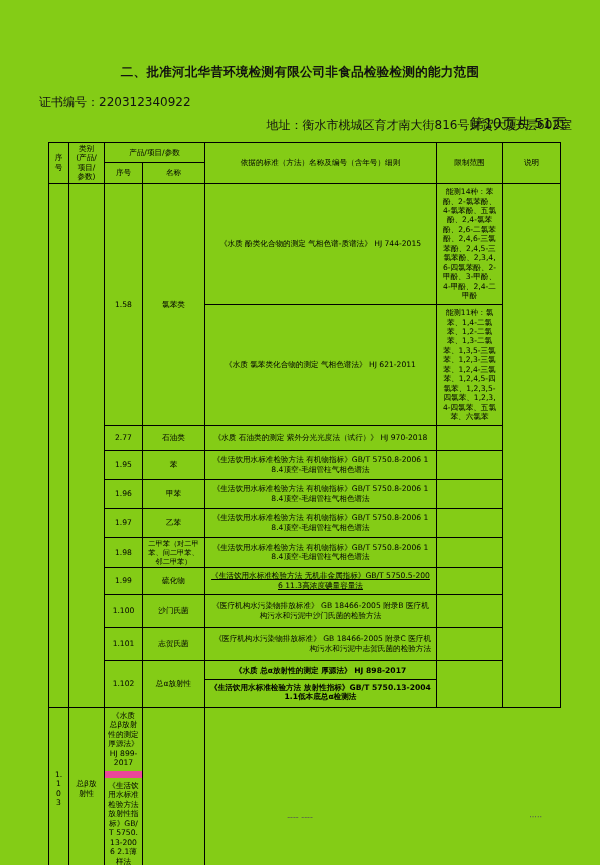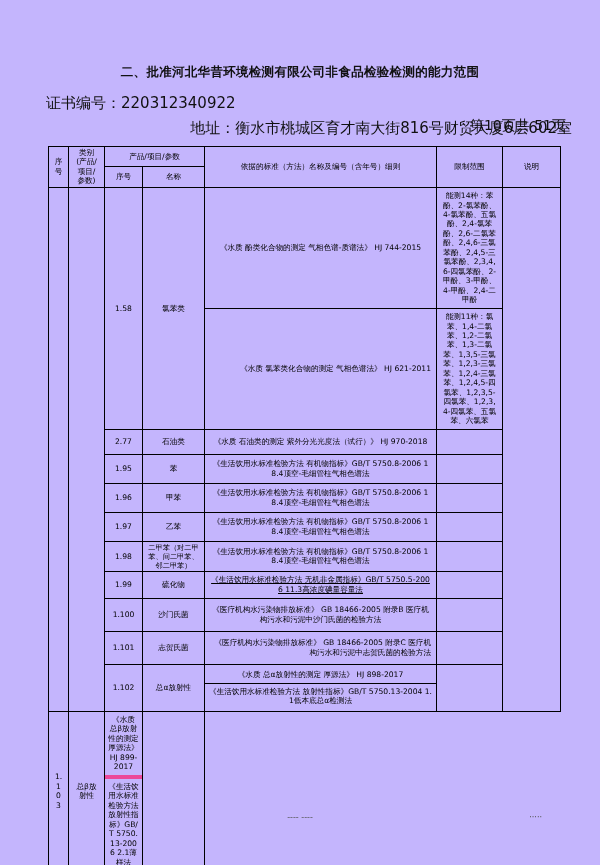--- a/index.html
+++ b/index.html
@@ -9,21 +9,21 @@
   }
   body {
     width: 600px;
     height: 865px;
     font-family: "DejaVu Sans", "Liberation Sans", sans-serif;
   }
   .page {
     position: relative;
     width: 600px;
     height: 865px;
-    background: #c4b5fd;
+    background: #84cc16;
     box-sizing: border-box;
     overflow: hidden;
   }
   .page-inner {
     position: absolute;
     left: 28px;
     top: 26px;
     width: 544px;
     height: 812px;
     box-sizing: border-box;
@@ -31,24 +31,24 @@
   .doc-title {
     text-align: center;
     font-size: 12.5px;
     font-weight: bold;
     letter-spacing: 0.3px;
     margin-top: 38px;
     color: #111;
     font-family: "DejaVu Sans", "Liberation Sans", sans-serif;
   }
   .meta-line {
-    font-size: 15px;
+    font-size: 12px;
     color: #111;
     margin-top: 13px;
-    margin-left: 18px;
+    margin-left: 11px;
   }
   .meta-line.second {
     margin-top: 6px;
     text-align: right;
   }
   .pageinfo {
     position: absolute;
     right: 6px;
     font-size: 14px;
     color: #111;
@@ -173,21 +173,21 @@
         <tr>
           <td class="seq" rowspan="11"></td>
           <td class="kind" rowspan="11"></td>
           <td class="num" rowspan="2">1.58</td>
           <td class="name" rowspan="2">氯苯类</td>
           <td class="std" style="height:118px;">《水质 酚类化合物的测定 气相色谱-质谱法》 HJ 744-2015</td>
           <td class="limit">能测14种：苯酚、2-氯苯酚、4-氯苯酚、五氯酚、2,4-氯苯酚、2,6-二氯苯酚、2,4,6-三氯苯酚、2,4,5-三氯苯酚、2,3,4,6-四氯苯酚、2-甲酚、3-甲酚、4-甲酚、2,4-二甲酚</td>
           <td class="note" rowspan="11"></td>
         </tr>
         <tr>
-          <td class="std" style="height:118px;text-align:right;">《水质 氯苯类化合物的测定 气相色谱法》 HJ 621-2011</td>
+          <td class="std" style="height:118px;">《水质 氯苯类化合物的测定 气相色谱法》 HJ 621-2011</td>
           <td class="limit">能测11种：氯苯、1,4-二氯苯、1,2-二氯苯、1,3-二氯苯、1,3,5-三氯苯、1,2,3-三氯苯、1,2,4-三氯苯、1,2,4,5-四氯苯、1,2,3,5-四氯苯、1,2,3,4-四氯苯、五氯苯、六氯苯</td>
         </tr>
 
         <tr>
           <td class="num">2.77</td>
           <td class="name">石油类</td>
           <td class="std" style="height:22px;">《水质 石油类的测定 紫外分光光度法（试行）》 HJ 970-2018</td>
           <td class="limit"></td>
         </tr>
 
@@ -236,32 +236,32 @@
         <tr>
           <td class="num">1.101</td>
           <td class="name">志贺氏菌</td>
           <td class="std" style="height:30px;text-align:right;">《医疗机构水污染物排放标准》 GB 18466-2005 附录C 医疗机构污水和污泥中志贺氏菌的检验方法</td>
           <td class="limit"></td>
         </tr>
 
         <tr>
           <td class="num">1.102</td>
           <td class="name">总α放射性</td>
-          <td class="std" style="height:46px;padding:0;">
+          <td class="std" style="height:46px;padding:0;font-weight:bold;">
             <div style="border-bottom:1px solid #000;padding:3px 3px;">《水质 总α放射性的测定 厚源法》 HJ 898-2017</div>
             <div style="padding:3px 3px;">《生活饮用水标准检验方法 放射性指标》GB/T 5750.13-2004 1.1低本底总α检测法</div>
           </td>
           <td class="limit"></td>
         </tr>
 
         <tr>
           <td class="num">1.103</td>
           <td class="name">总β放射性</td>
           <td class="std" style="height:46px;padding:0;">
-            <div style="border-bottom:4px solid #ec4899;padding:3px 3px;">《水质 总β放射性的测定 厚源法》 HJ 899-2017</div>
+            <div style="border-bottom:7px solid #ec4899;padding:3px 3px;">《水质 总β放射性的测定 厚源法》 HJ 899-2017</div>
             <div style="padding:3px 3px;">《生活饮用水标准检验方法 放射性指标》GB/T 5750.13-2006 2.1薄样法</div>
           </td>
           <td class="limit"></td>
         </tr>
       </tbody>
     </table>
 
     <div class="footer-dots">---- ----</div>
     <div class="footer-right">·····</div>
   </div>

